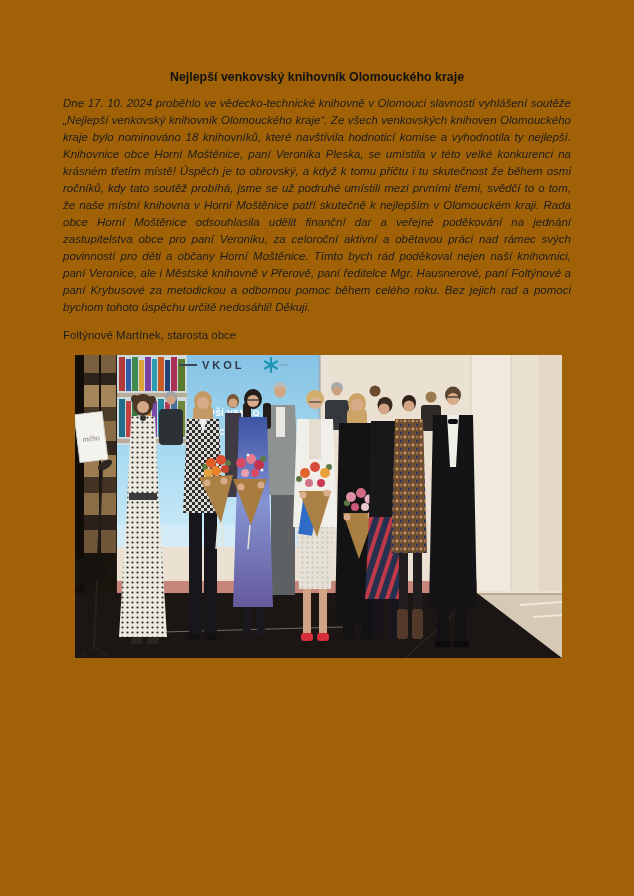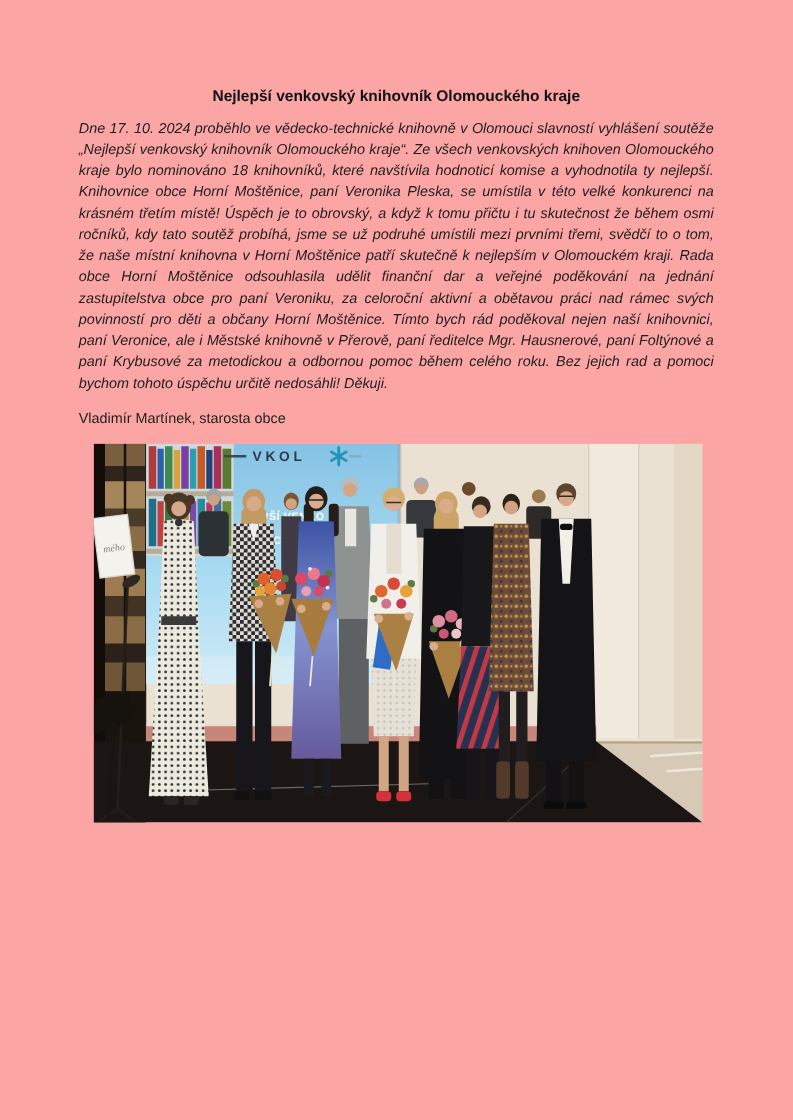--- a/index.html
+++ b/index.html
@@ -1,19 +1,19 @@
 <!DOCTYPE html>
 <html lang="cs"><head>
 <meta charset="utf-8">
 <style>
   html,body{margin:0;padding:0;background:#ffffff;}
   .page{
     position:relative;
     width:634px;height:896px;
-    background:#fca5a5;
+    background:#a16207;
     font-family:"Liberation Sans", sans-serif;
     color:#1d1d1d;
     overflow:hidden;
     box-sizing:border-box;
     padding:70px 63px 0 63px;
   }
   .doc-title{
     margin:0 0 11px 0;
     font-size:12.4px;
     font-weight:bold;
@@ -62,21 +62,21 @@
 </style>
 </head>
 <body>
 
 <div class="page">
 
   <h1 class="doc-title">Nejlepší venkovský knihovník Olomouckého kraje</h1>
 
   <p class="doc-paragraph">Dne 17. 10. 2024 proběhlo ve vědecko-technické knihovně v Olomouci slavností vyhlášení soutěže „Nejlepší venkovský knihovník Olomouckého kraje“. Ze všech venkovských knihoven Olomouckého kraje bylo nominováno 18 knihovníků, které navštívila hodnoticí komise a vyhodnotila ty nejlepší. Knihovnice obce Horní Moštěnice, paní Veronika Pleska, se umístila v této velké konkurenci na krásném třetím místě! Úspěch je to obrovský, a když k tomu přičtu i tu skutečnost že během osmi ročníků, kdy tato soutěž probíhá, jsme se už podruhé umístili mezi prvními třemi, svědčí to o tom, že naše místní knihovna v Horní Moštěnice patří skutečně k nejlepším v Olomouckém kraji. Rada obce Horní Moštěnice odsouhlasila udělit finanční dar a veřejné poděkování na jednání zastupitelstva obce pro paní Veroniku, za celoroční aktivní a obětavou práci nad rámec svých povinností pro děti a občany Horní Moštěnice. Tímto bych rád poděkoval nejen naší knihovnici, paní Veronice, ale i Městské knihovně v Přerově, paní ředitelce Mgr. Hausnerové, paní Foltýnové a paní Krybusové za metodickou a odbornou pomoc během celého roku. Bez jejich rad a pomoci bychom tohoto úspěchu určitě nedosáhli! Děkuji.</p>
 
-  <p class="doc-signature">Vladimír Martínek, starosta obce</p>
+  <p class="doc-signature">Foltýnové Martínek, starosta obce</p>
 
   <figure class="photo-figure">
     <svg width="487" height="303" viewBox="0 0 487 303" xmlns="http://www.w3.org/2000/svg">
       <defs>
         <linearGradient id="screenGrad" x1="0" y1="0" x2="0" y2="1">
           <stop offset="0" stop-color="#85c2e4"></stop>
           <stop offset="0.55" stop-color="#aadcf2"></stop>
           <stop offset="1" stop-color="#cfeaf6"></stop>
         </linearGradient>
         <linearGradient id="blueDressGrad" x1="0" y1="0" x2="0" y2="1">

